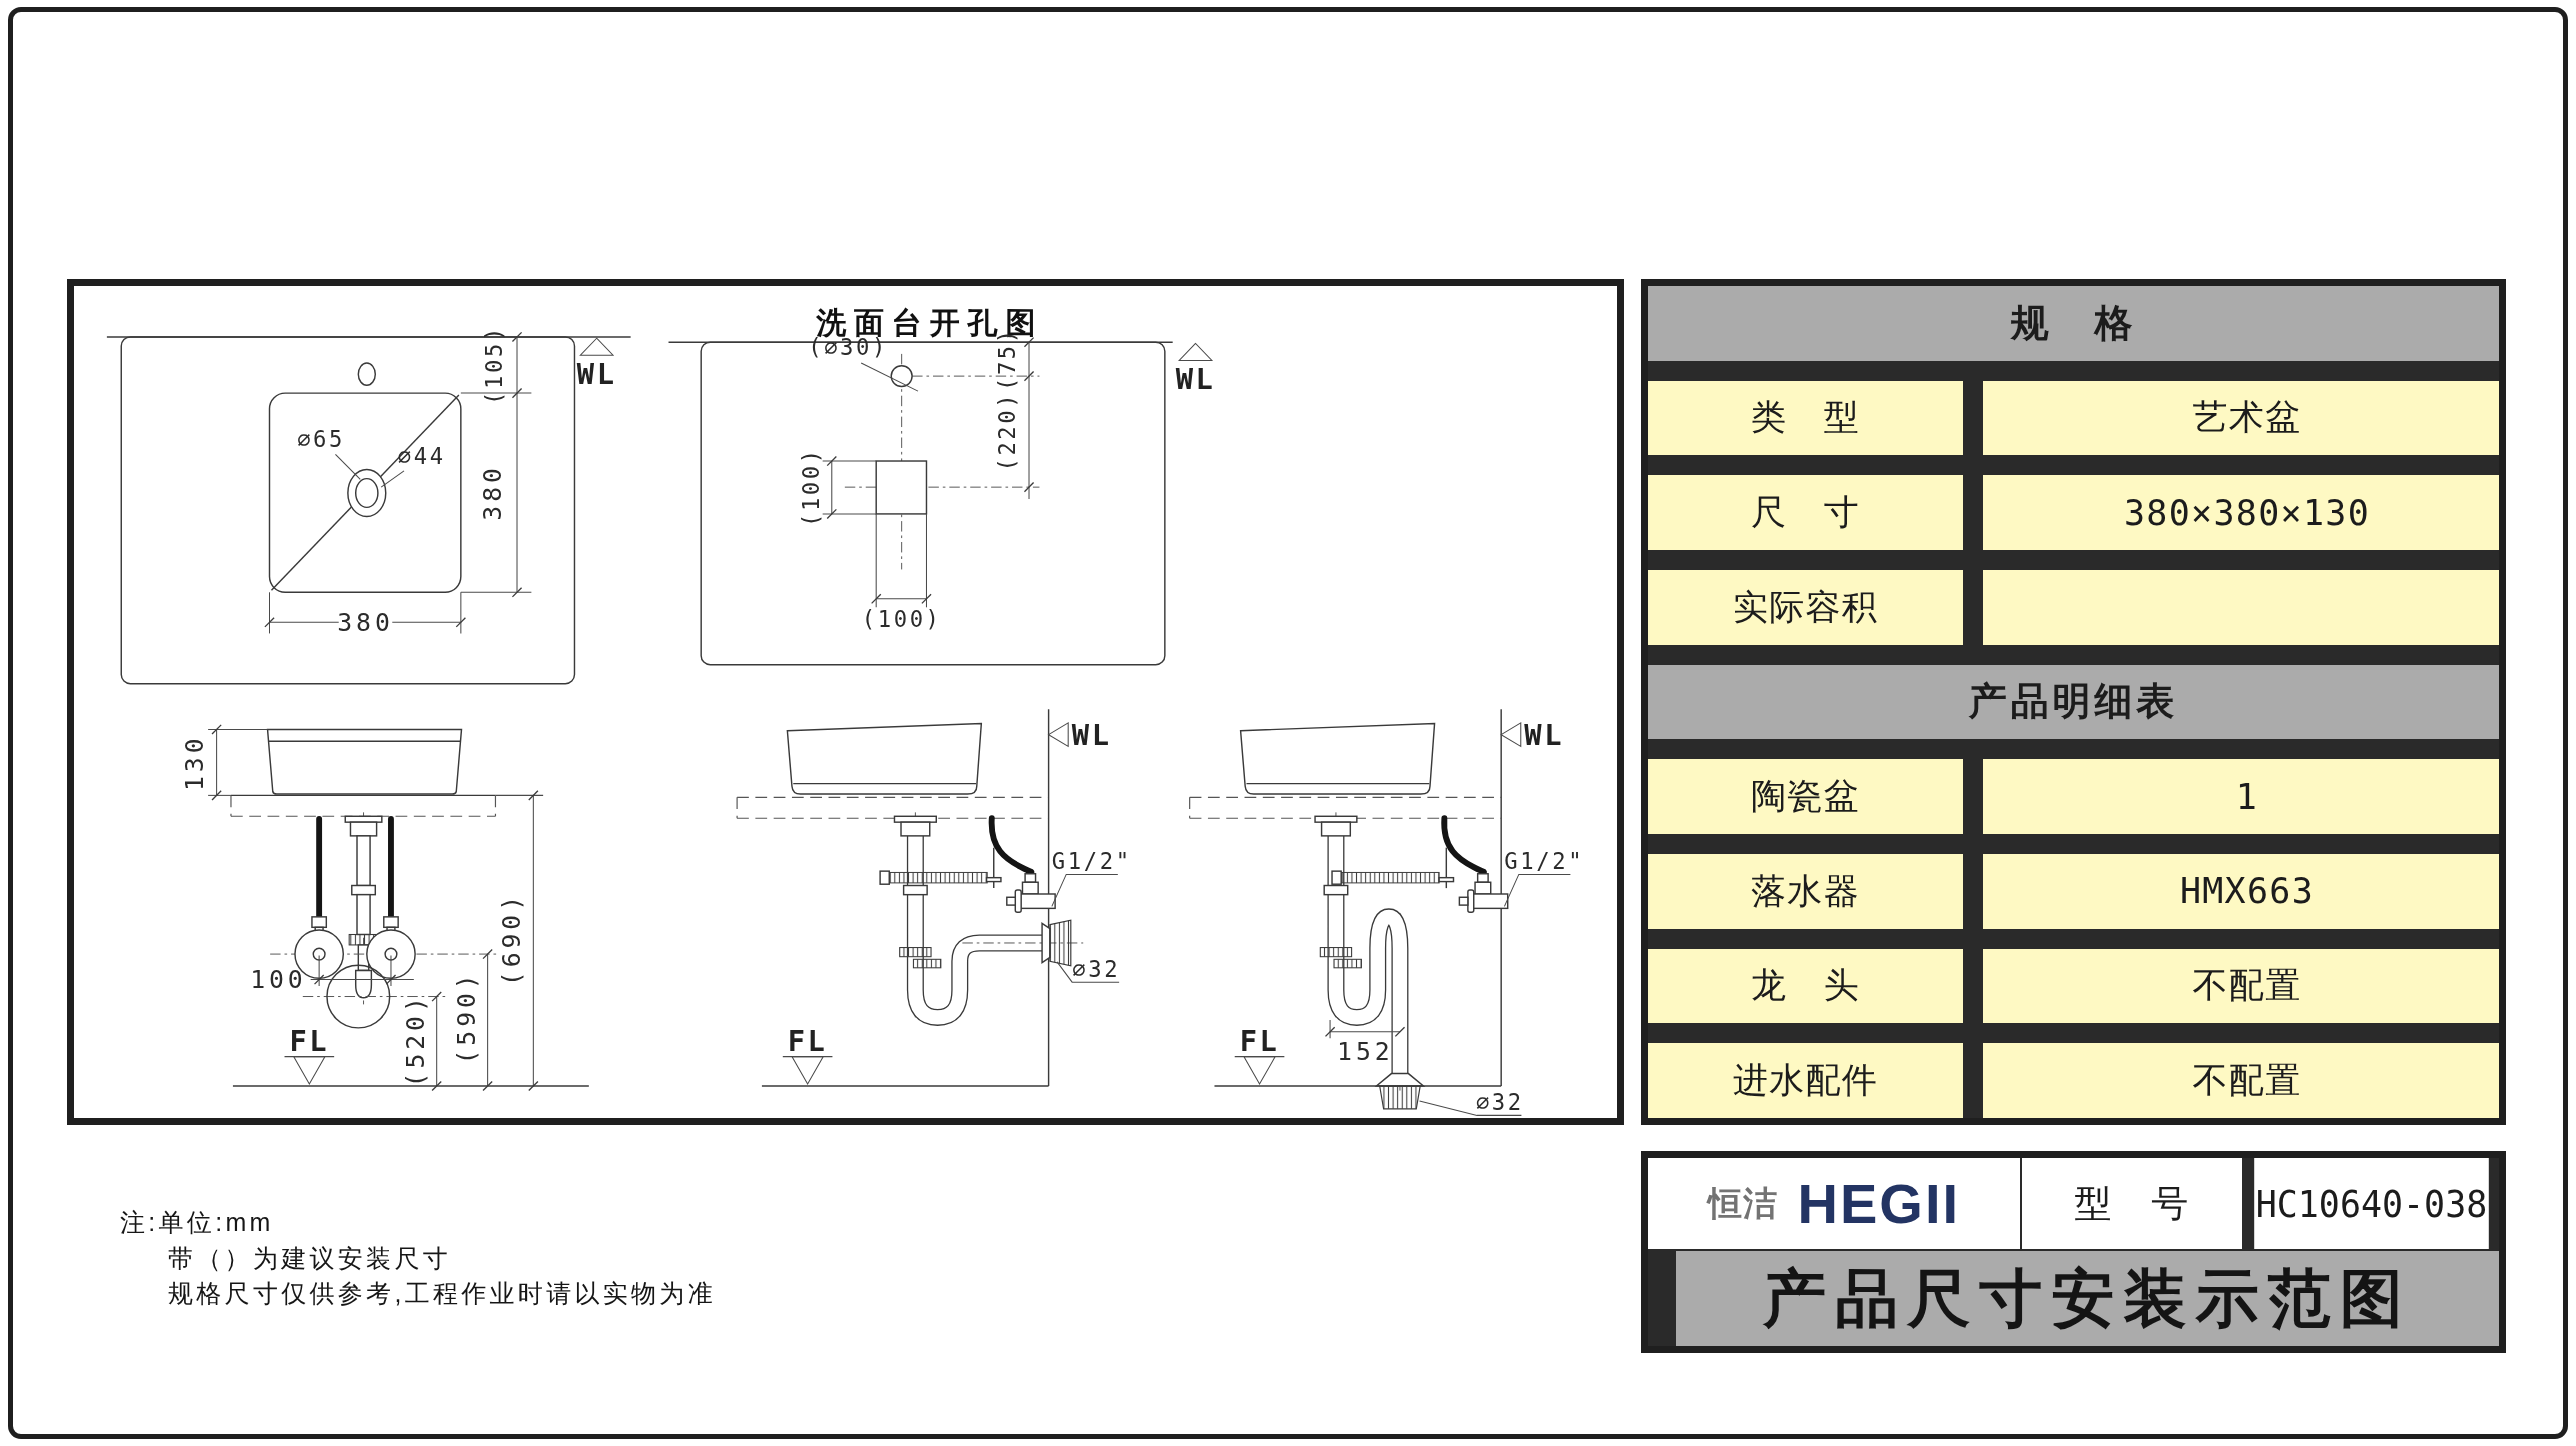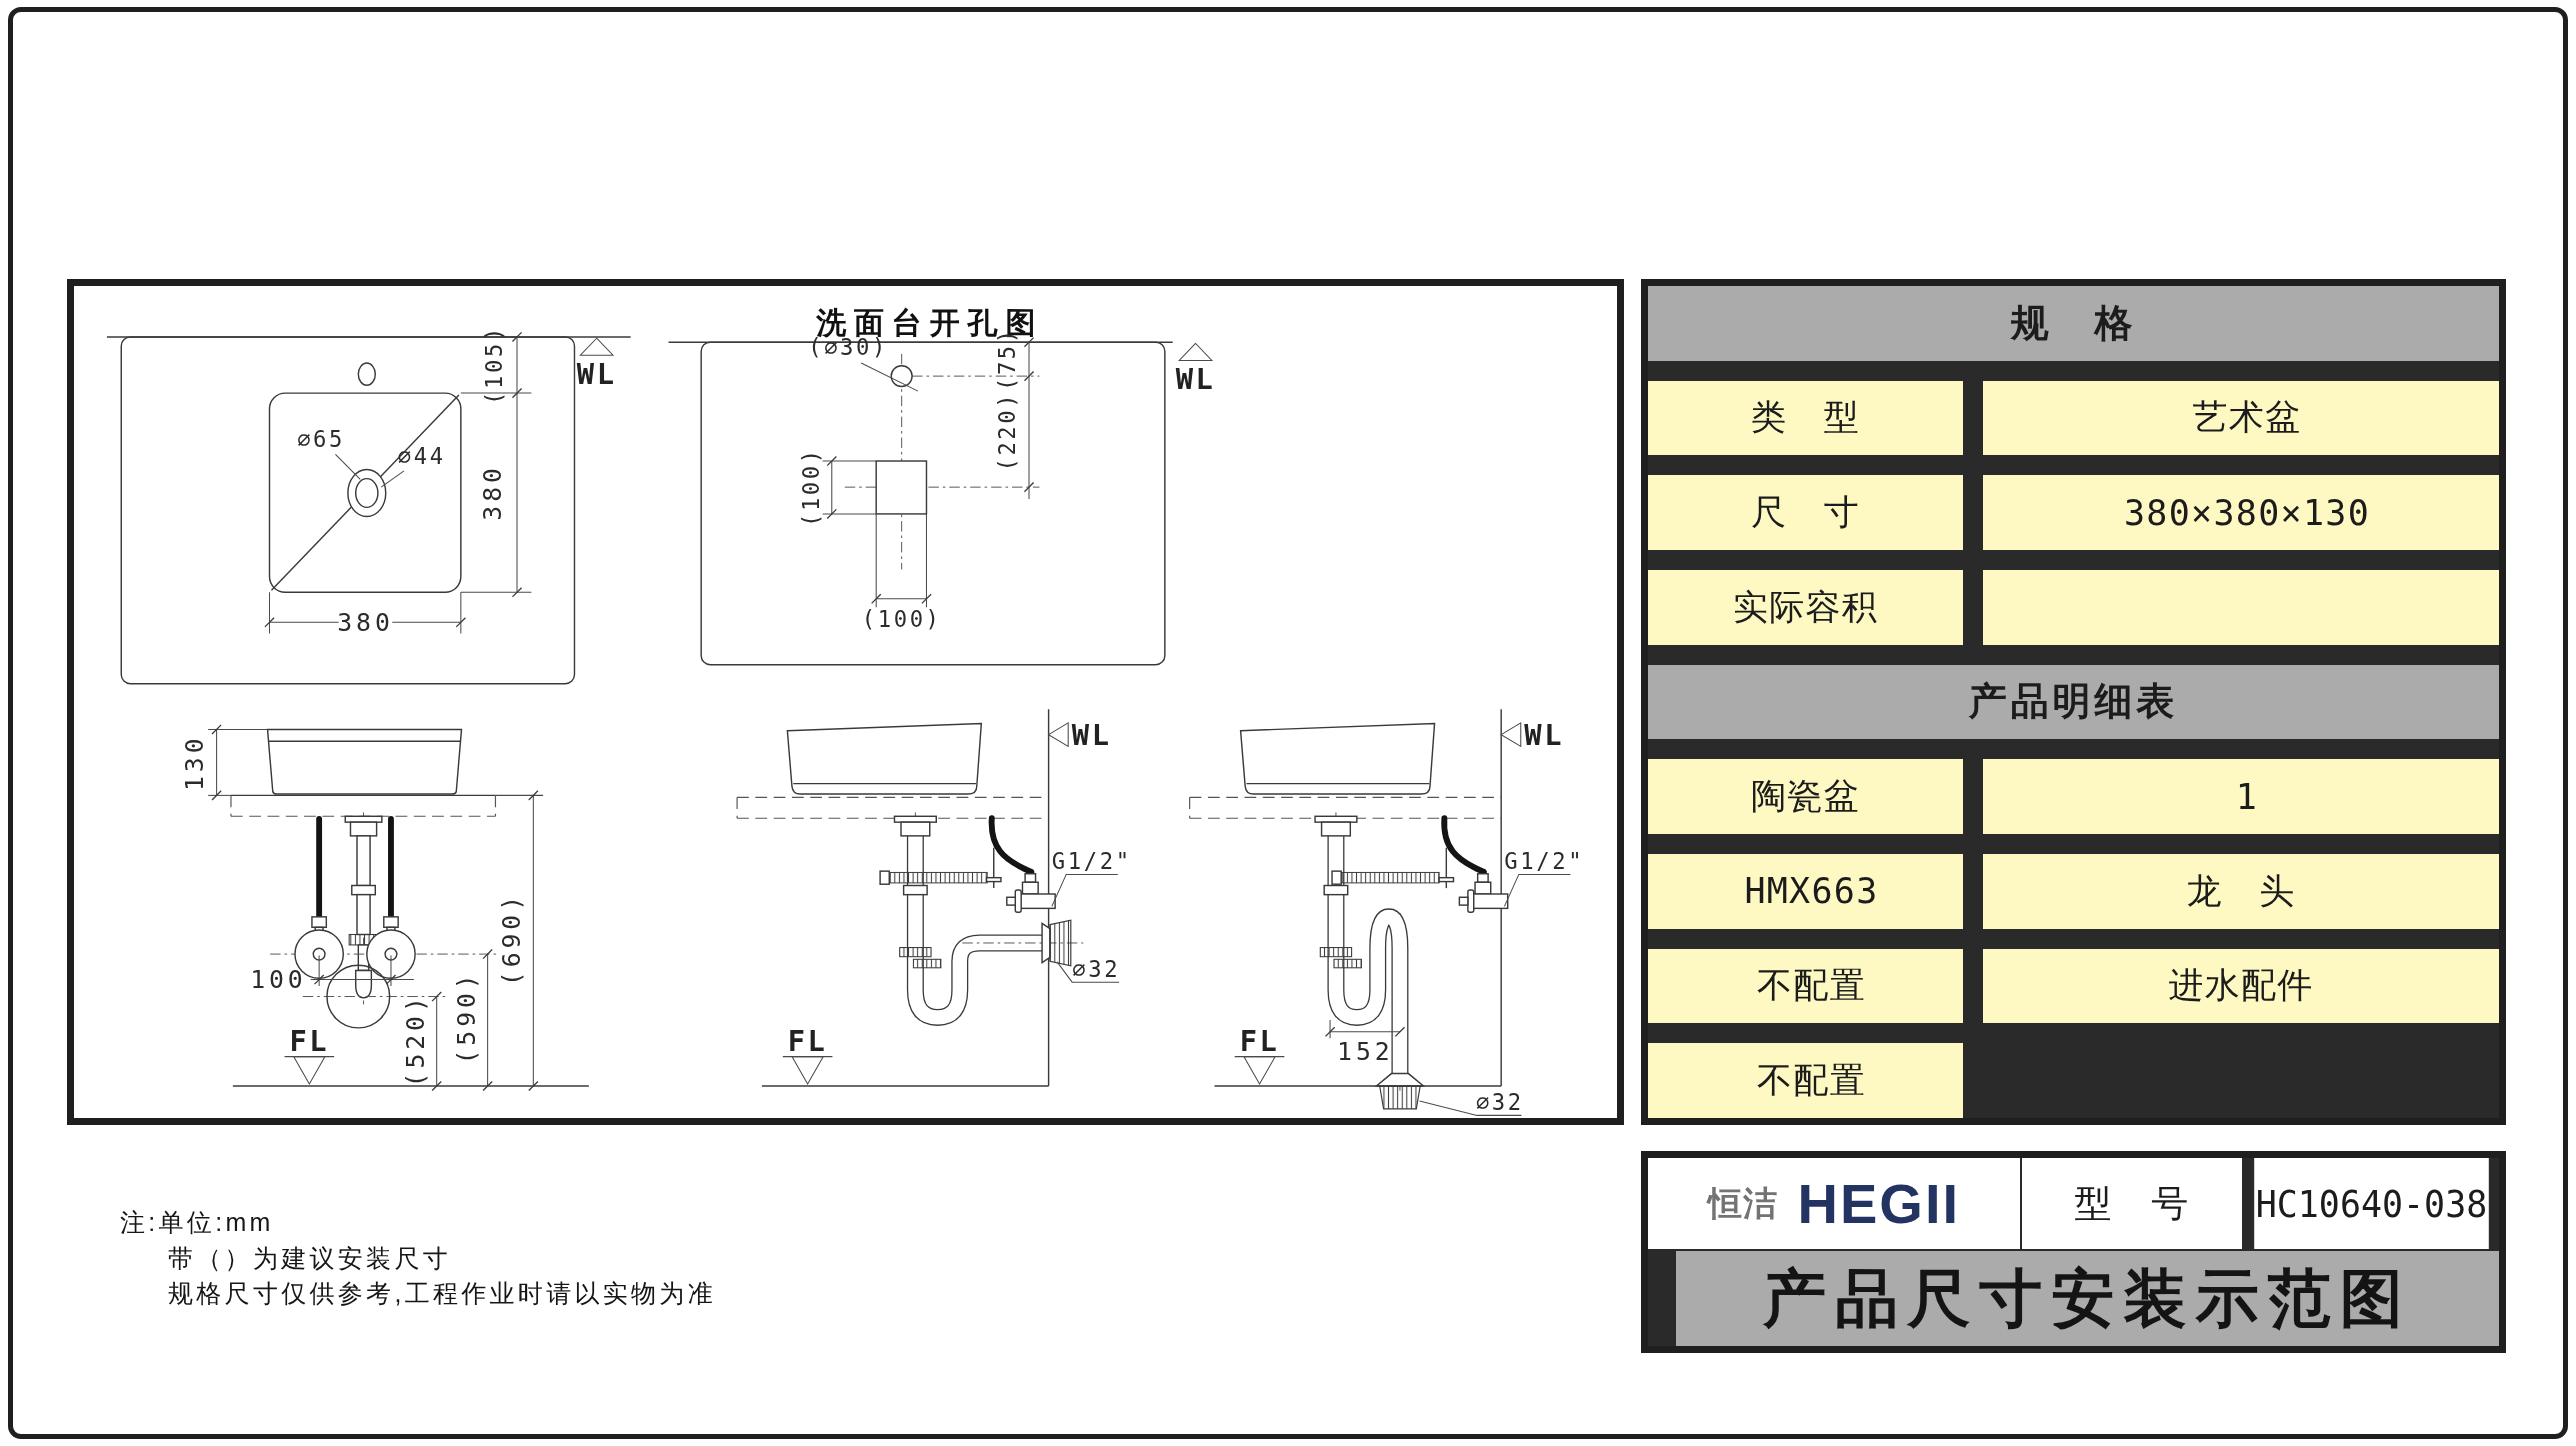--- a/index.html
+++ b/index.html
@@ -306,20 +306,21 @@
   <div class="th">规　格</div>
   <div class="lbl">类　型</div>
   <div class="val">艺术盆</div>
   <div class="lbl">尺　寸</div>
   <div class="val">380×380×130</div>
   <div class="lbl">实际容积</div>
   <div class="val"></div>
   <div class="th">产品明细表</div>
   <div class="lbl">陶瓷盆</div>
   <div class="val">1</div>
+  <div class="lbl">落水器</div>
   <div class="val">HMX663</div>
   <div class="lbl">龙　头</div>
   <div class="val">不配置</div>
   <div class="lbl">进水配件</div>
   <div class="val">不配置</div>
 </div>
 
 <div class="title-block">
   <div>
     <span class="logo-cn">恒洁</span>

